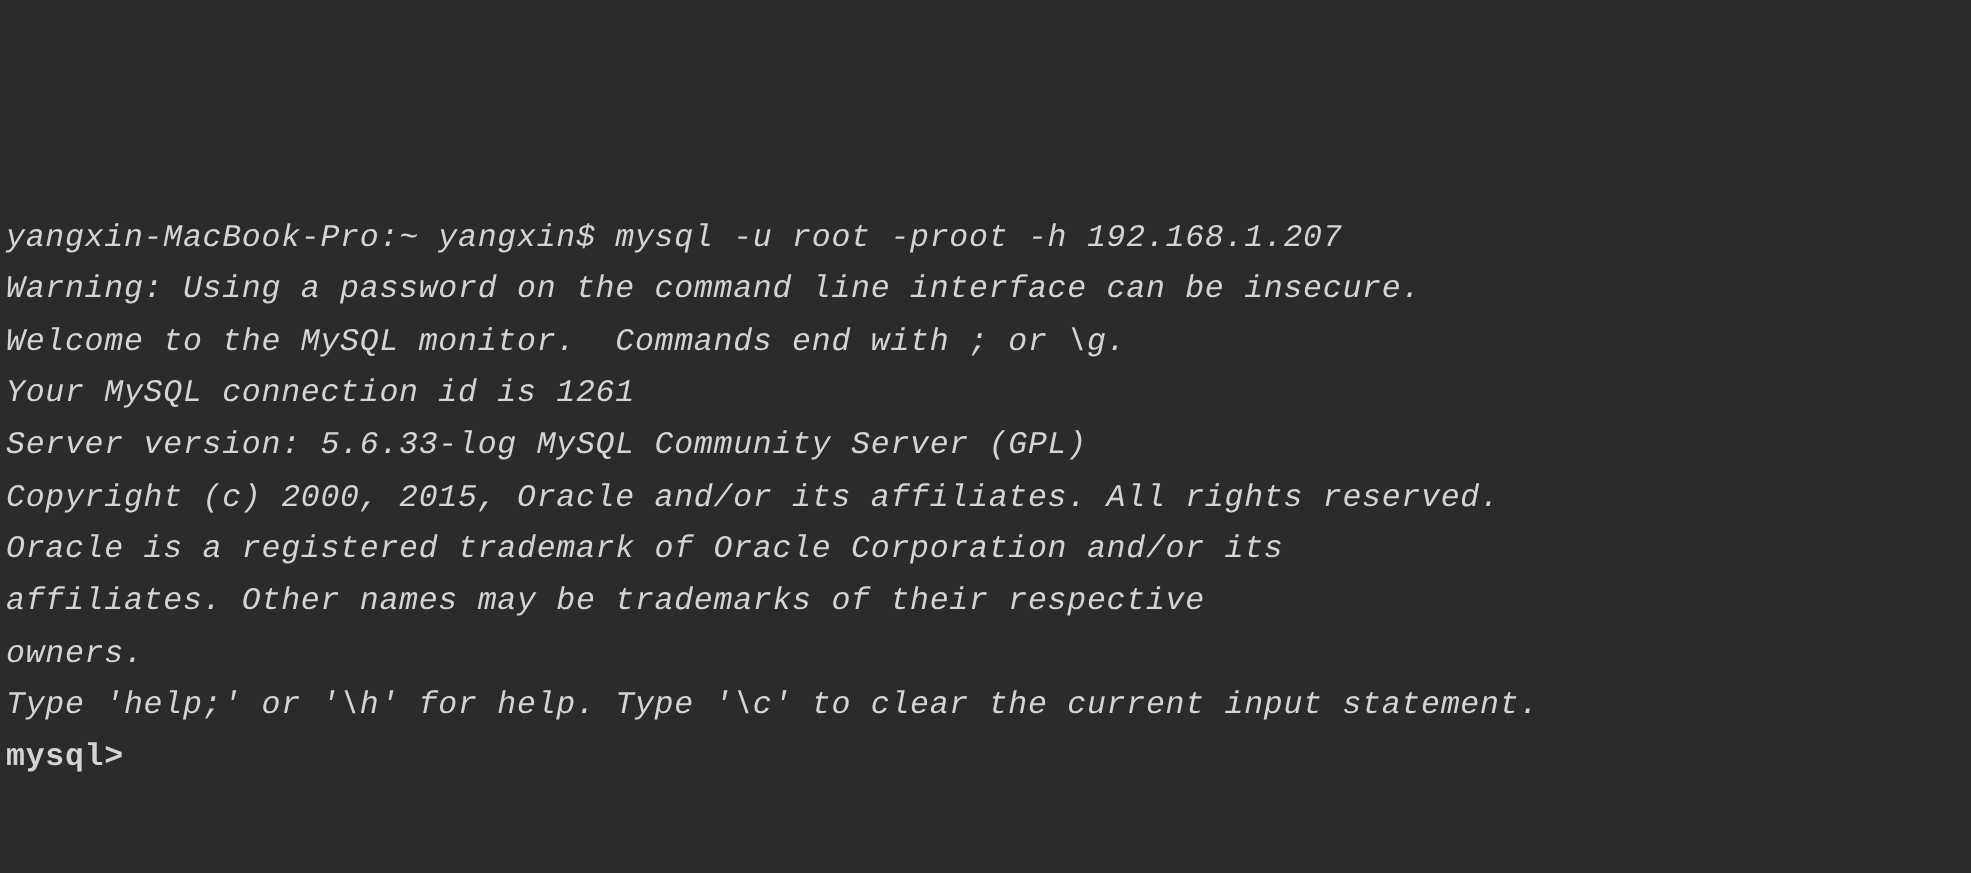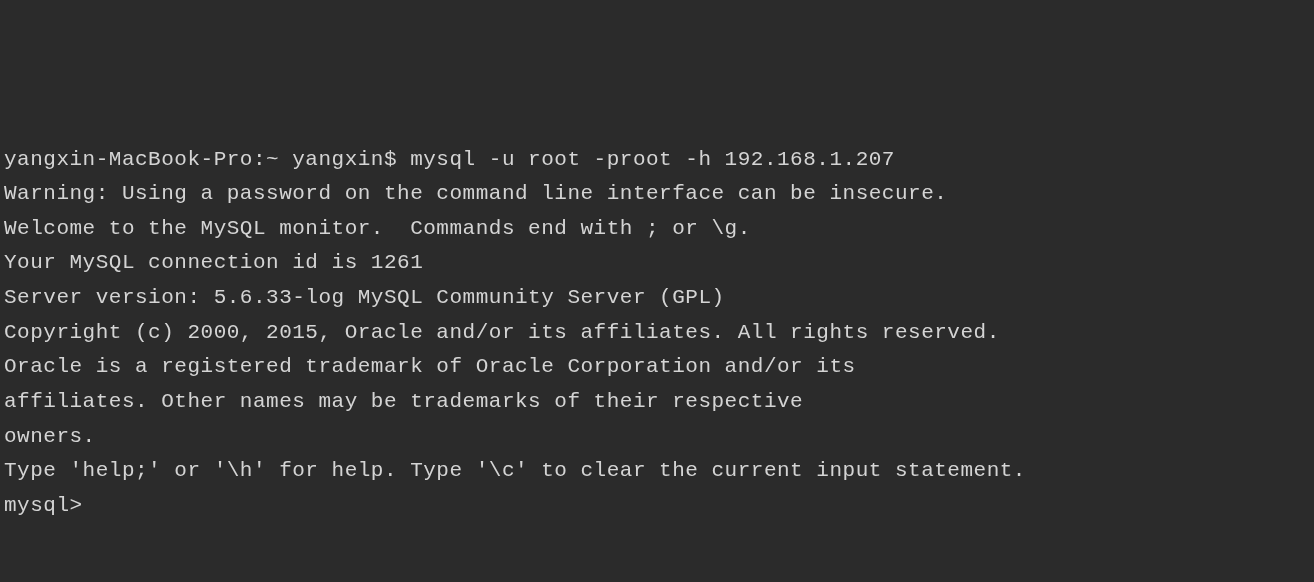--- a/index.html
+++ b/index.html
@@ -15,23 +15,25 @@
       line-height: 1.65;
       padding: 4px 4px;
       width: 1314px;
       height: 582px;
       overflow: hidden;
       white-space: pre-wrap;
       letter-spacing: 0.5px;
     }
     .terminal-line {
       display: block;
+      font-style: italic;
     }
     .prompt-area {
       display: inline;
+      font-weight: bold;
     }
   </style>
 </head>
 <body>
 
 
 
 <div><span class="terminal-line">yangxin-MacBook-Pro:~ yangxin$ mysql -u root -proot -h 192.168.1.207</span><span class="terminal-line">Warning: Using a password on the command line interface can be insecure.</span><span class="terminal-line">Welcome to the MySQL monitor.  Commands end with ; or \g.</span><span class="terminal-line">Your MySQL connection id is 1261</span><span class="terminal-line">Server version: 5.6.33-log MySQL Community Server (GPL)</span><span class="terminal-line"></span><span class="terminal-line">Copyright (c) 2000, 2015, Oracle and/or its affiliates. All rights reserved.</span><span class="terminal-line"></span><span class="terminal-line">Oracle is a registered trademark of Oracle Corporation and/or its</span><span class="terminal-line">affiliates. Other names may be trademarks of their respective</span><span class="terminal-line">owners.</span><span class="terminal-line"></span><span class="terminal-line">Type 'help;' or '\h' for help. Type '\c' to clear the current input statement.</span><span class="terminal-line"></span><span class="prompt-area">mysql&gt; </span></div>
 
 

